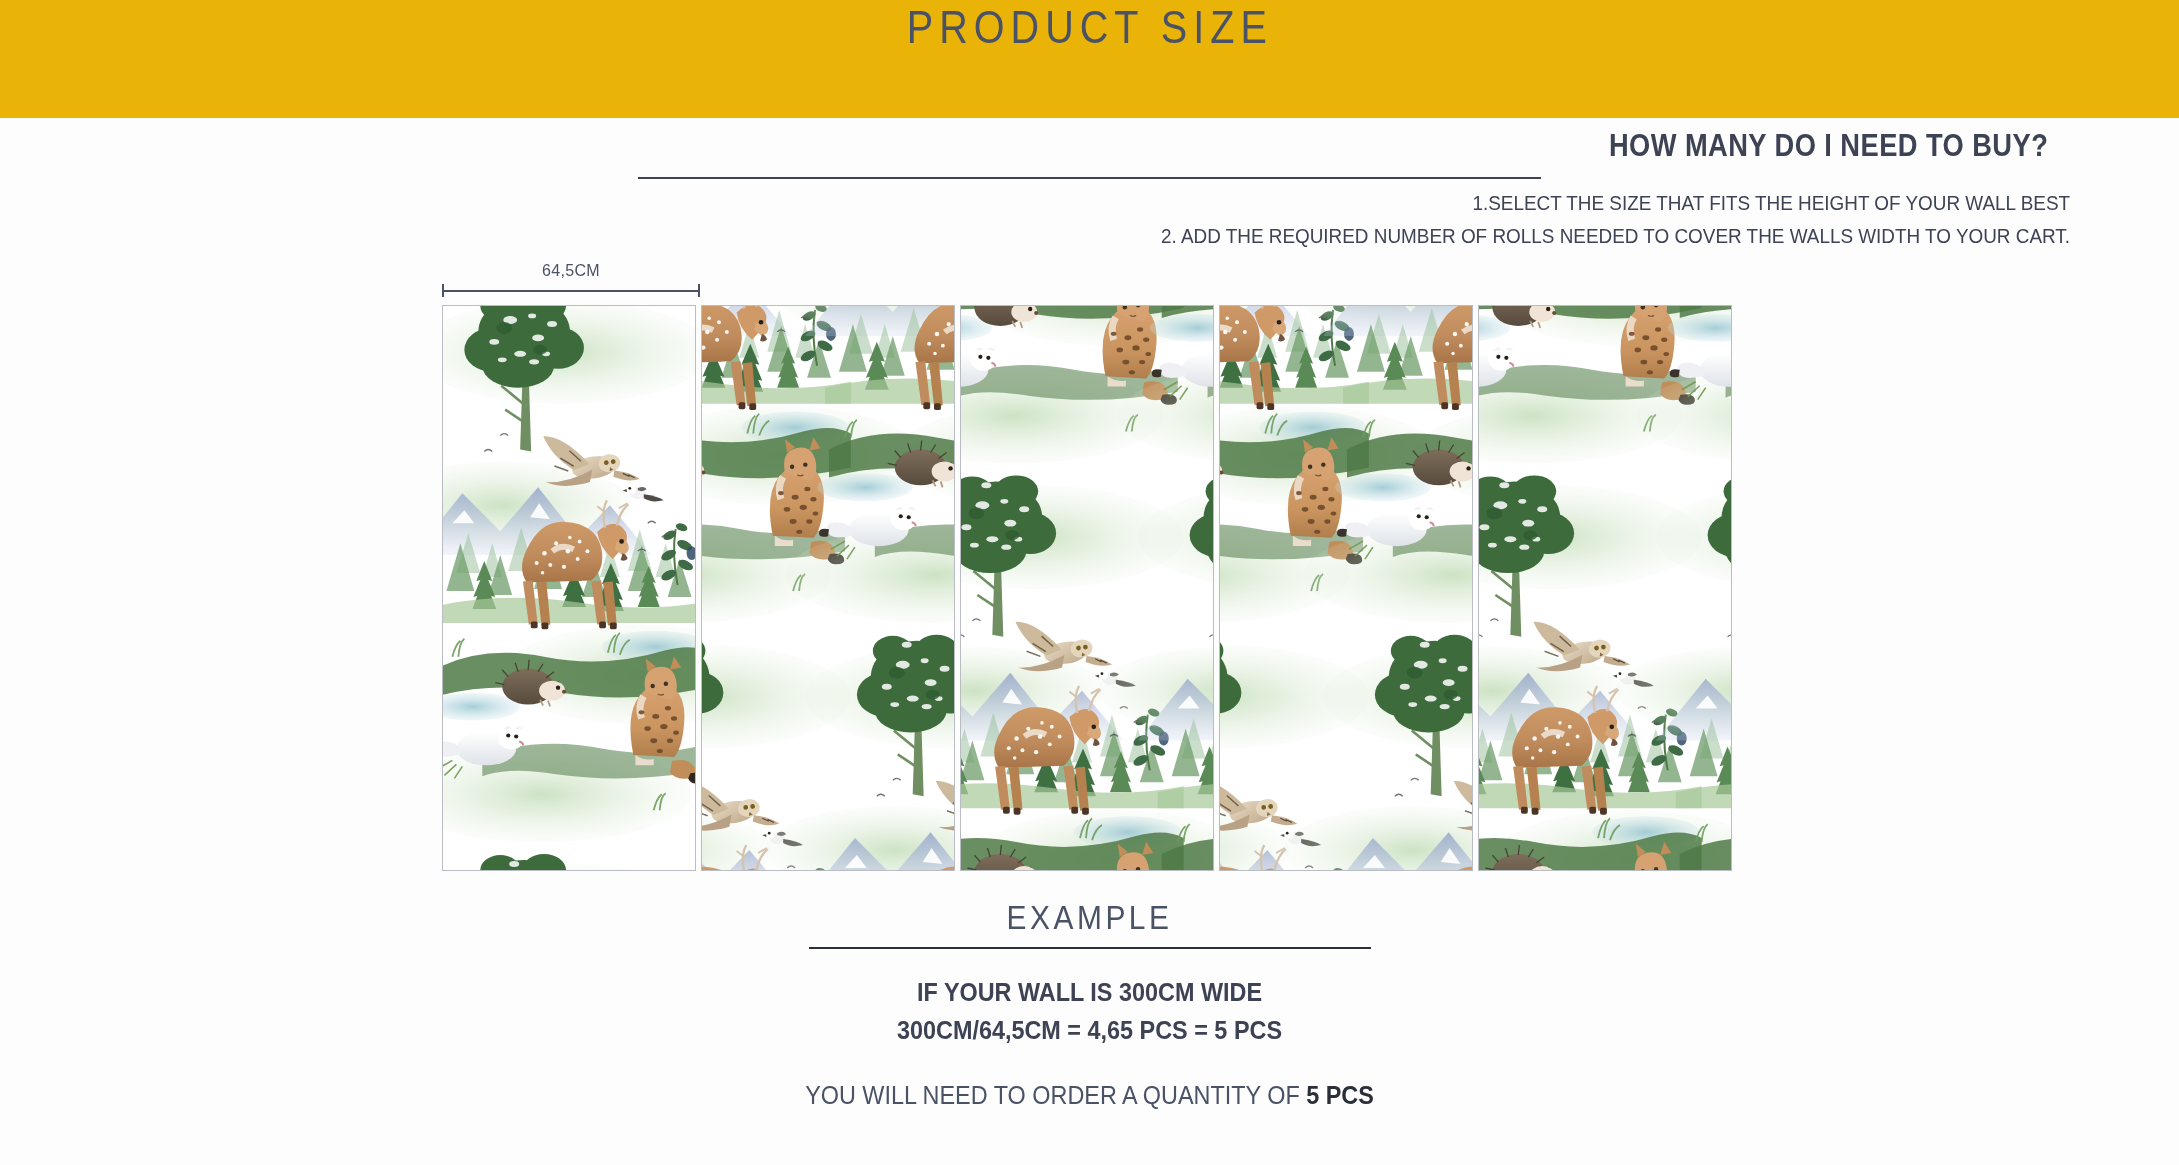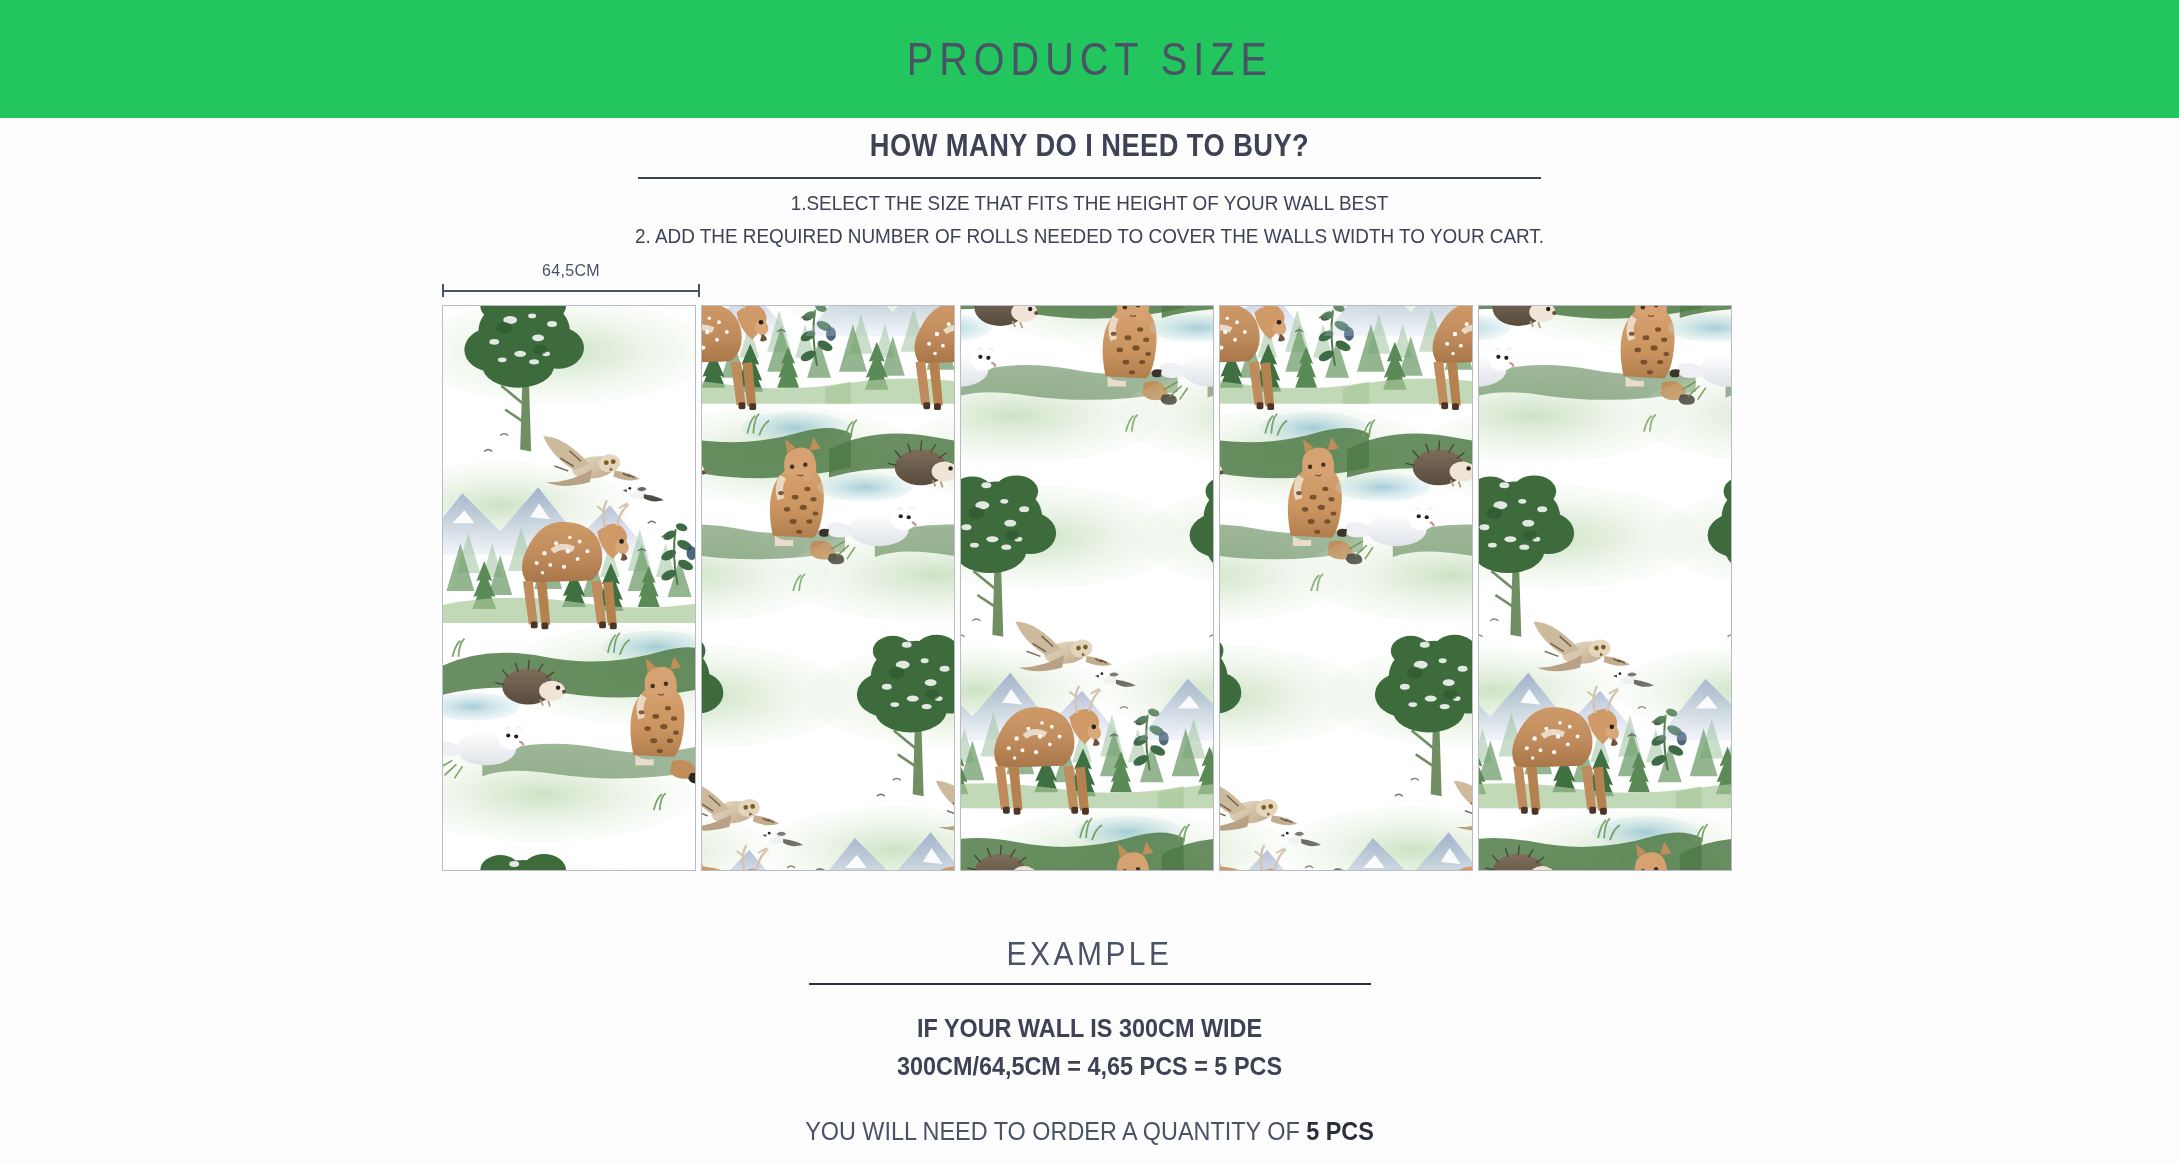--- a/index.html
+++ b/index.html
@@ -4,28 +4,28 @@
 <style>
   html,body{margin:0;padding:0;}
   body{
     width:2179px;height:1165px;background:#fdfdfd;
     font-family:"Liberation Sans",sans-serif;
     color:#3d4355;overflow:hidden;position:relative;
   }
   
   #header-band{
     position:absolute;left:0;top:0;width:2179px;height:118px;
-    background:#22c55e;display:flex;align-items:center;justify-content:center;
+    background:#eab308;display:flex;justify-content:center;
   }
   #page-title{
     font-size:46px;font-weight:300;letter-spacing:7px;color:#4a5265;
     transform:scaleX(.86);transform-origin:center;white-space:nowrap;
   }
   
-  #intro{position:absolute;left:0;top:128px;width:2179px;text-align:center;}
+  #intro{position:absolute;left:0;top:128px;width:2179px;text-align:right;}
   #intro-heading{
     font-size:31px;font-weight:700;letter-spacing:.5px;color:#3d4355;
     transform:scaleX(.88);transform-origin:center;white-space:nowrap;
   }
   #intro-rule{
     width:903px;height:2px;background:#3d4355;margin:13px auto 0;
   }
   .intro-step{
     font-size:21px;font-weight:400;color:#3d4355;margin-top:12px;
     transform:scaleX(.9);transform-origin:center;white-space:nowrap;
@@ -50,21 +50,21 @@
   #panel-strip{
     position:absolute;left:442px;top:305px;width:1293px;height:566px;
     display:flex;gap:5px;
   }
   .wall-panel{
     width:254px;height:566px;border:1px solid #b9bcc2;
     box-sizing:border-box;background:#ffffff;overflow:hidden;position:relative;
   }
   .wall-panel svg{display:block;width:100%;height:100%;}
   
-  #example{position:absolute;left:0;top:898px;width:2179px;text-align:center;margin-top:36px;}
+  #example{position:absolute;left:0;top:898px;width:2179px;text-align:center;}
   #example-title{
     font-size:34px;font-weight:300;letter-spacing:4px;color:#4a5265;
     transform:scaleX(.88);transform-origin:center;white-space:nowrap;
   }
   #example-rule{width:562px;height:2.4px;background:#2b2f3a;margin:10px auto 0;}
   #example-line-1{
     margin-top:28px;font-size:26px;font-weight:700;color:#3d4355;
     transform:scaleX(.9);transform-origin:center;white-space:nowrap;
   }
   #example-line-2{

